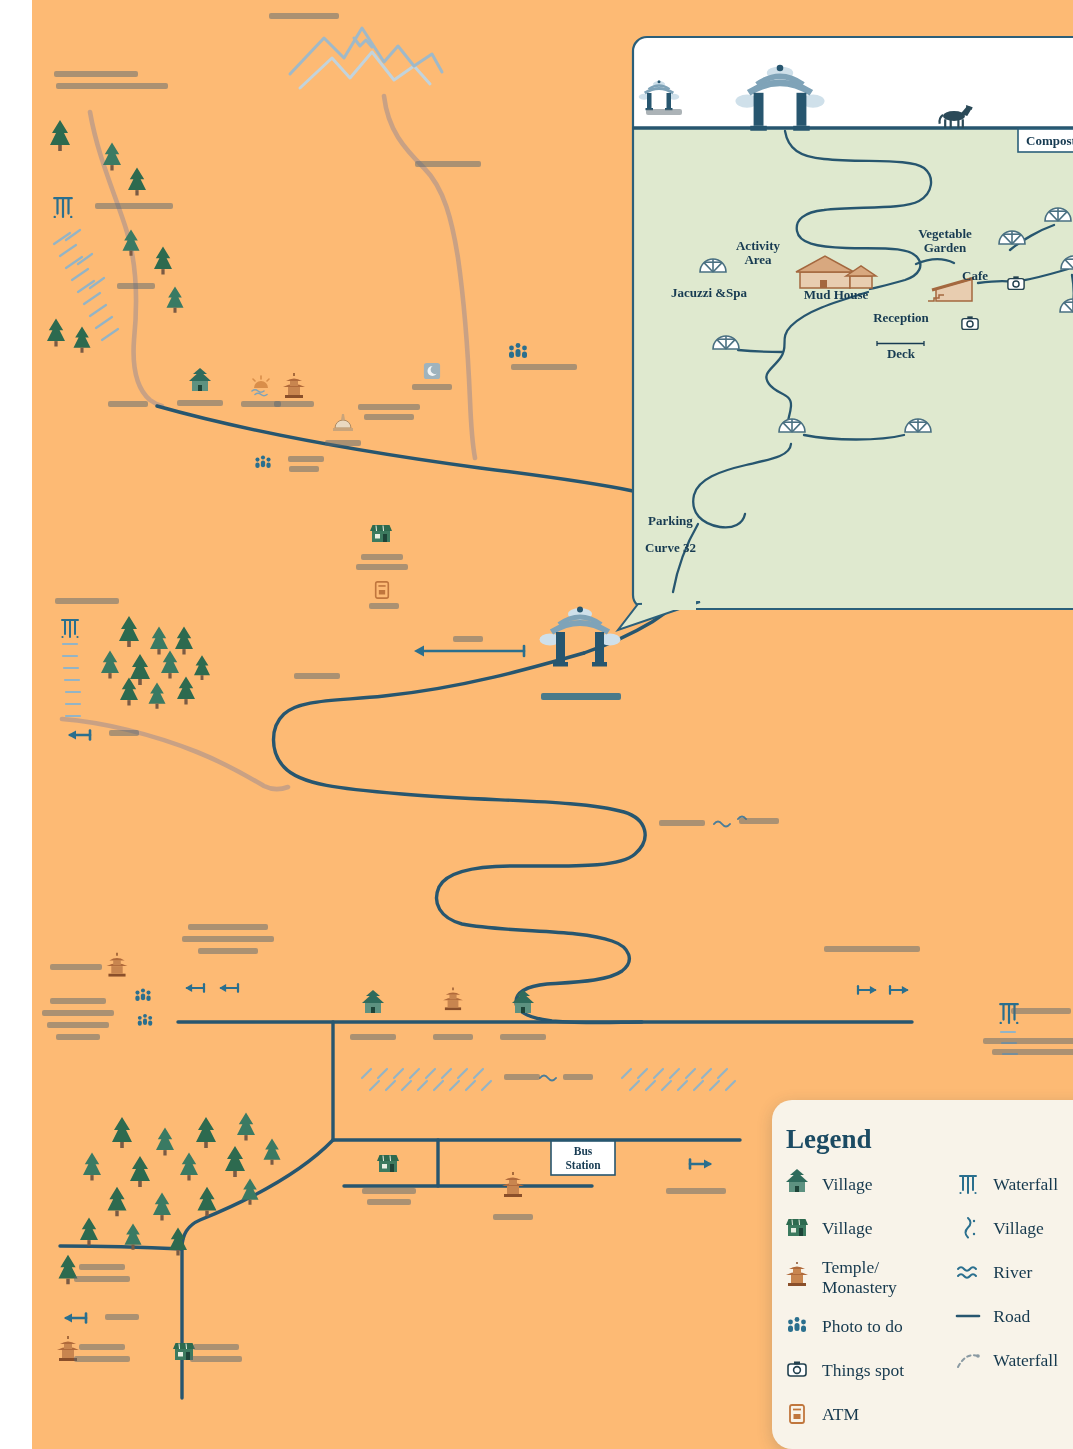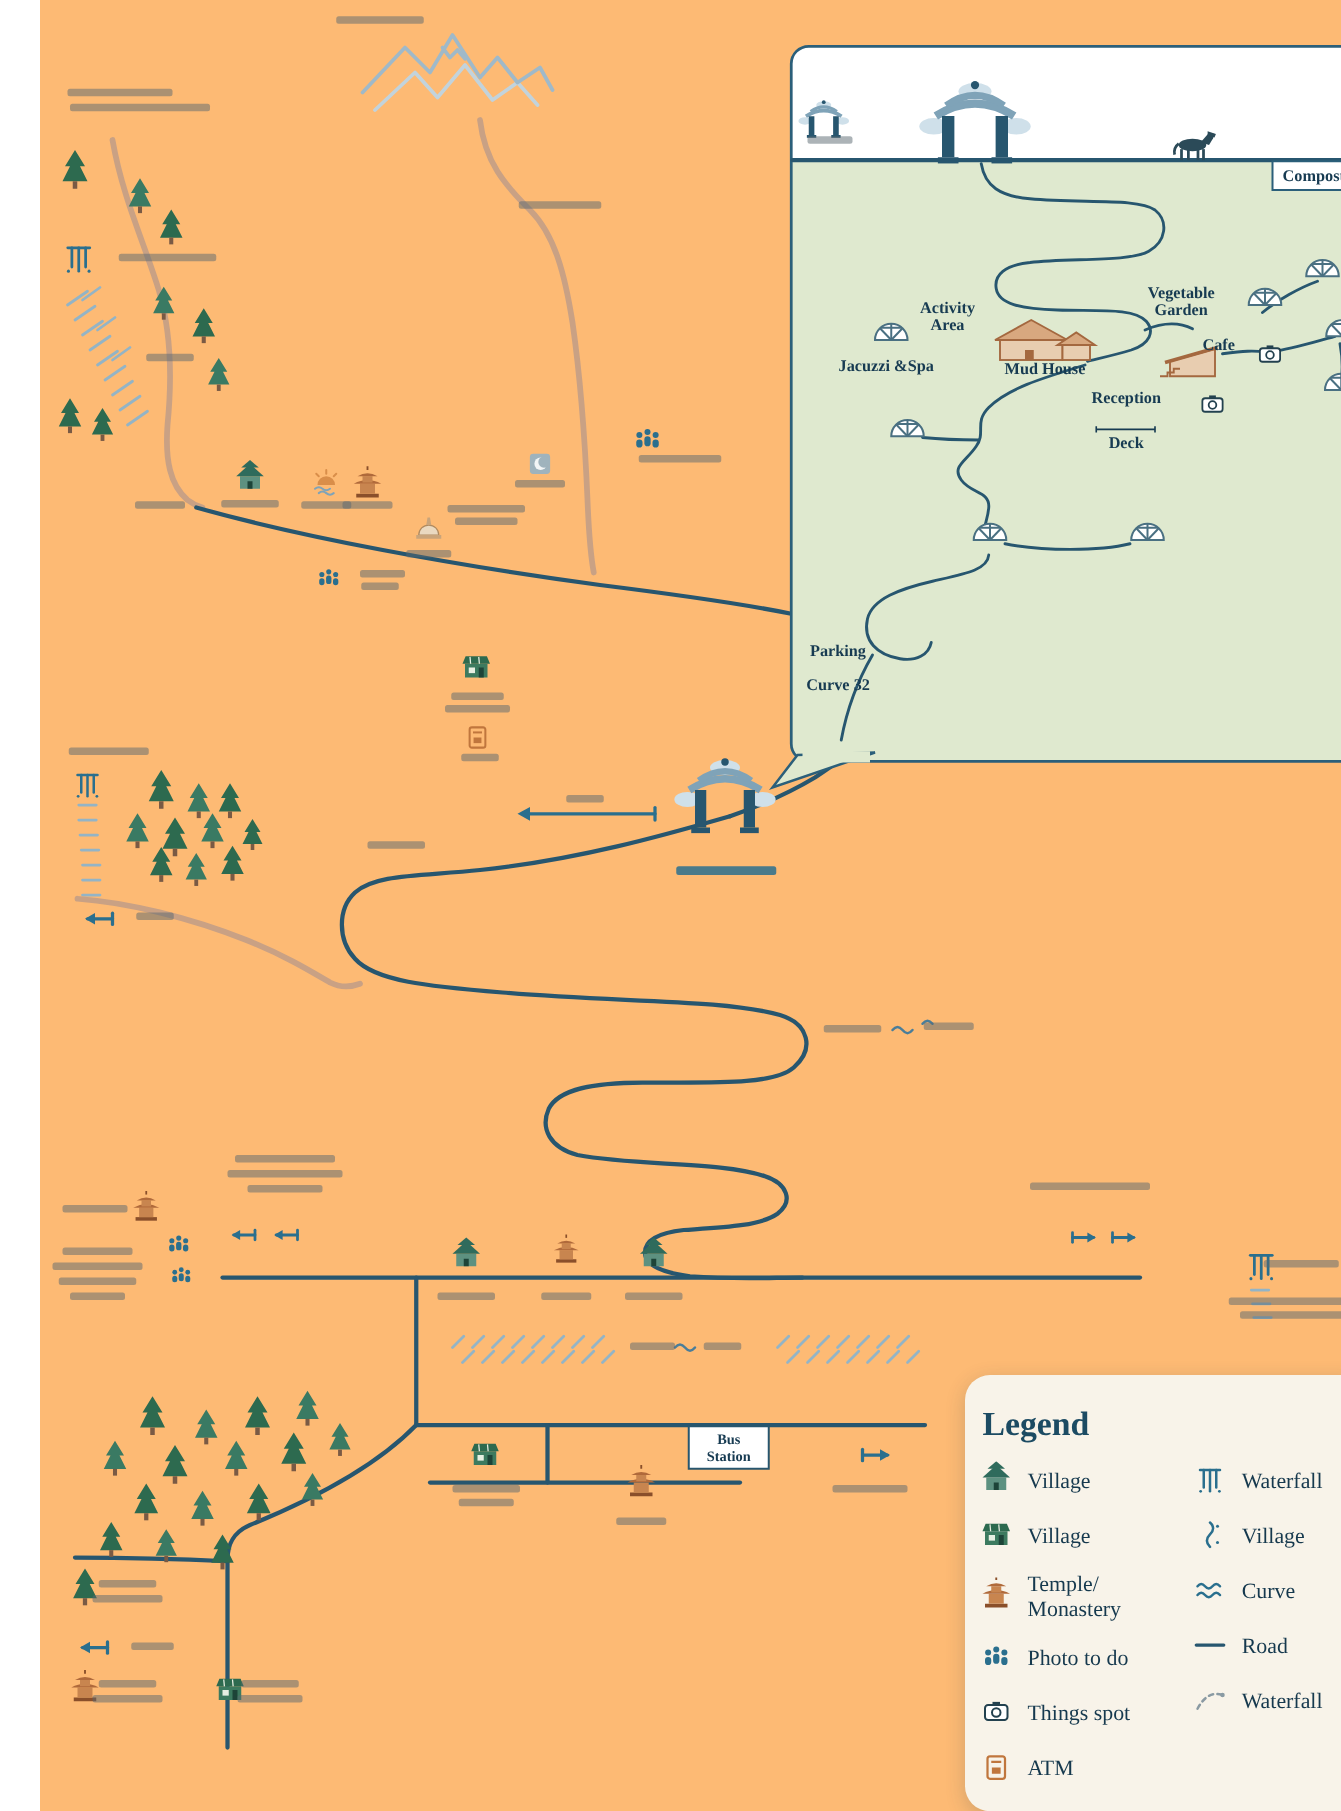--- a/index.html
+++ b/index.html
@@ -487,21 +487,21 @@
               </svg>
             </span>
         <span class="llabel">Village</span>
       </div>
       <div class="lrow">
         <span class="licon">
               <svg width="30" height="30" viewBox="-15 -15 30 30">
                 <use href="#sym-river"></use>
               </svg>
             </span>
-        <span class="llabel">Curve</span>
+        <span class="llabel">River</span>
       </div>
       <div class="lrow">
         <span class="licon">
               <svg width="30" height="30" viewBox="-15 -15 30 30">
                 <use href="#sym-roadline"></use>
               </svg>
             </span>
         <span class="llabel">Road</span>
       </div>
       <div class="lrow">

